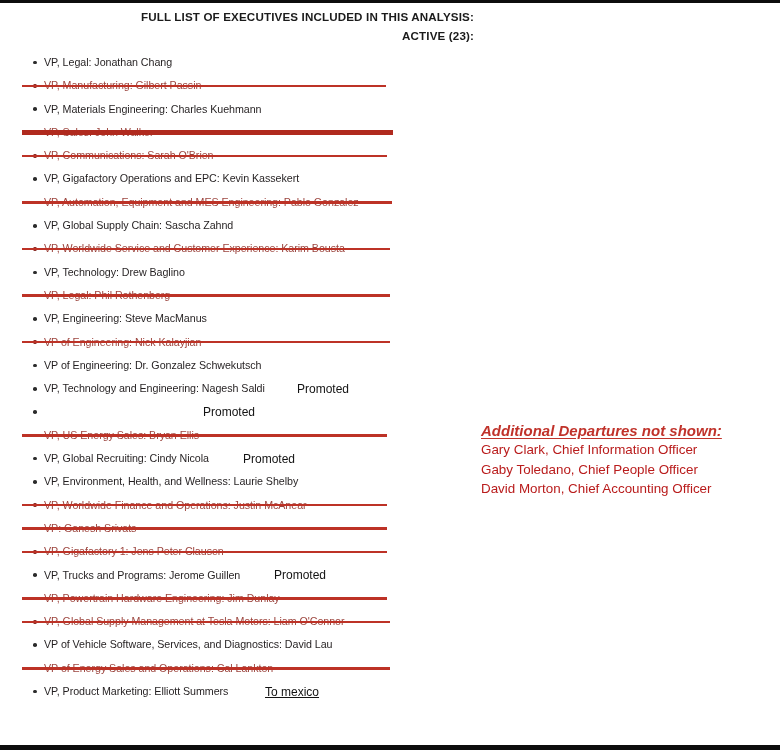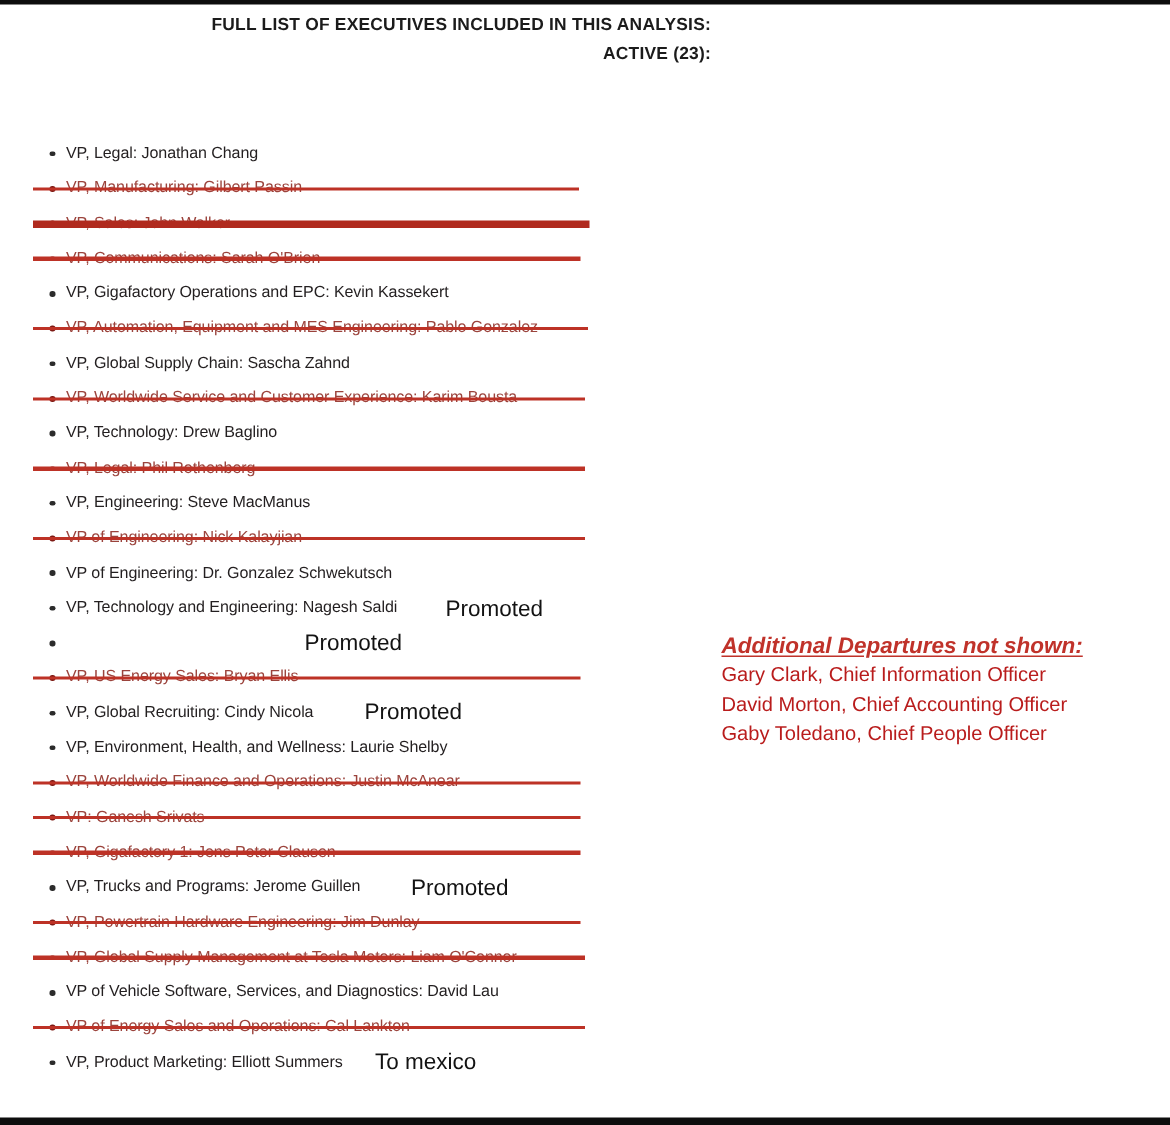--- a/index.html
+++ b/index.html
@@ -49,21 +49,20 @@
     white-space: nowrap;
     text-align: right;
   }
 
   
   .exec-list {
     position: absolute;
     left: 0;
     top: 51px;
     width: 470px;
-    margin-top: 40px;
   }
   .exec-row {
     position: relative;
     height: 23.3px;
     line-height: 23.3px;
   }
   .bullet {
     position: absolute;
     left: 33px;
     top: 50%;
@@ -103,21 +102,21 @@
     margin-top: -2.6px;
     background: #b02a1e;
   }
 
   
   .annotation {
     position: absolute;
     top: 50%;
     transform: translateY(-50%);
     font-family: "Liberation Sans", sans-serif;
-    font-size: 15px;
+    font-size: 12px;
     color: #131313;
     white-space: nowrap;
     line-height: 1;
   }
 
   
   .departures {
     position: absolute;
     left: 481px;
     top: 421px;
@@ -157,20 +156,24 @@
   <div class="exec-list" id="exec-list">
       <div class="exec-row">
         <span class="bullet"></span>
         <span class="exec-text">VP, Legal: Jonathan Chang</span>
       </div>
       <div class="exec-row struck">
         <span class="bullet"></span>
         <span class="exec-text">VP, Manufacturing: Gilbert Passin</span>
         <span class="strike" style="width: 364px;"></span>
       </div>
+      <div class="exec-row">
+        <span class="bullet"></span>
+        <span class="exec-text">VP, Materials Engineering: Charles Kuehmann</span>
+      </div>
       <div class="exec-row struck">
         <span class="bullet"></span>
         <span class="exec-text">VP, Sales: John Walker</span>
         <span class="strike thick" style="width: 371px;"></span>
       </div>
       <div class="exec-row struck">
         <span class="bullet"></span>
         <span class="exec-text">VP, Communications: Sarah O'Brien</span>
         <span class="strike" style="width: 365px;"></span>
       </div>
@@ -272,28 +275,28 @@
         <span class="exec-text">VP of Vehicle Software, Services, and Diagnostics: David Lau</span>
       </div>
       <div class="exec-row struck">
         <span class="bullet"></span>
         <span class="exec-text">VP of Energy Sales and Operations: Cal Lankton</span>
         <span class="strike" style="width: 368px;"></span>
       </div>
       <div class="exec-row">
         <span class="bullet"></span>
         <span class="exec-text">VP, Product Marketing: Elliott Summers</span>
-        <span class="annotation" style="left: 250px;">To mexico</span>
+        <span class="annotation" style="left: 265px; text-decoration: underline;">To mexico</span>
       </div>
     </div>
 
   <div class="departures">
     <div class="departures-title">Additional Departures not shown:</div>
     <div id="departures-items">
         <div class="departure-item">Gary Clark, Chief Information Officer</div>
+        <div class="departure-item">Gaby Toledano, Chief People Officer</div>
         <div class="departure-item">David Morton, Chief Accounting Officer</div>
-        <div class="departure-item">Gaby Toledano, Chief People Officer</div>
       </div>
   </div>
 
   <div class="edge-bar bottom"></div>
 
 </div>
 
 </body></html>

